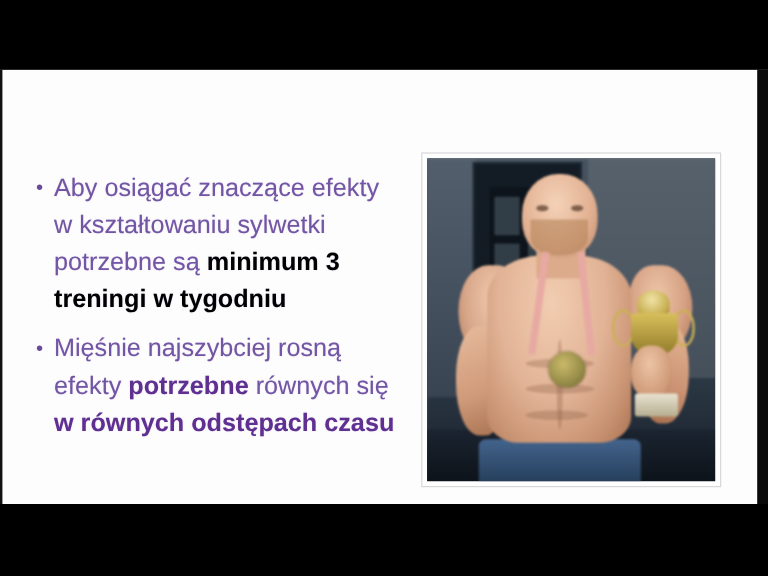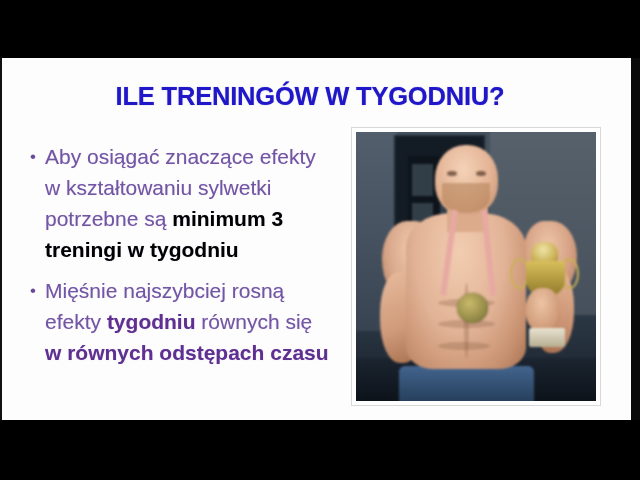--- a/index.html
+++ b/index.html
@@ -363,32 +363,31 @@
 
 <div id="video-frame">
 
   <div class="letterbox" id="letterbox-top" style="background: rgb(0, 0, 0);"></div>
 
   <div id="edge-left"></div>
   <div id="edge-right"></div>
 
   <div id="slide" style="background: rgb(253, 253, 253);">
 
-    <div id="slide-title" style="color: rgb(32, 24, 200);">ILE TRENINGÓW W TYGODNIU?</div>
 
     <div id="bullet-list">
 
       <div class="bullet-item">
         <span class="bullet-marker">•</span>
         <span class="bullet-text" style="color: rgb(115, 85, 165);"><span>Aby osiągać znaczące efekty w kształtowaniu sylwetki potrzebne są </span><b style="color: #000000;">minimum 3 treningi w tygodniu</b></span>
       </div>
 
       <div class="bullet-item">
         <span class="bullet-marker">•</span>
-        <span class="bullet-text" style="color: rgb(115, 85, 165);"><span>Mięśnie najszybciej rosną efekty </span><b style="color: rgb(95, 47, 146);">tygodniu</b><span> równych się </span><b style="color: rgb(95, 47, 146);">w równych odstępach czasu</b></span>
+        <span class="bullet-text" style="color: rgb(115, 85, 165);"><span>Mięśnie najszybciej rosną efekty </span><b style="color: rgb(95, 47, 146);">potrzebne</b><span> równych się </span><b style="color: rgb(95, 47, 146);">w równych odstępach czasu</b></span>
       </div>
 
     </div>
 
     <div id="photo-frame" style="background: rgb(255, 255, 255);">
       <div id="photo">
         <div class="ph-wall"></div>
         <div class="ph-wall-left"></div>
         <div class="ph-wall-right"></div>
 

